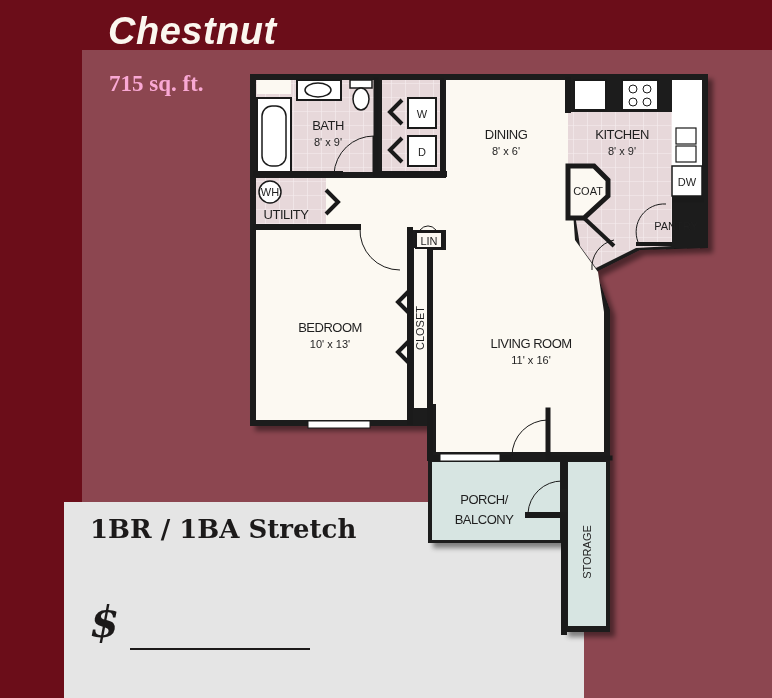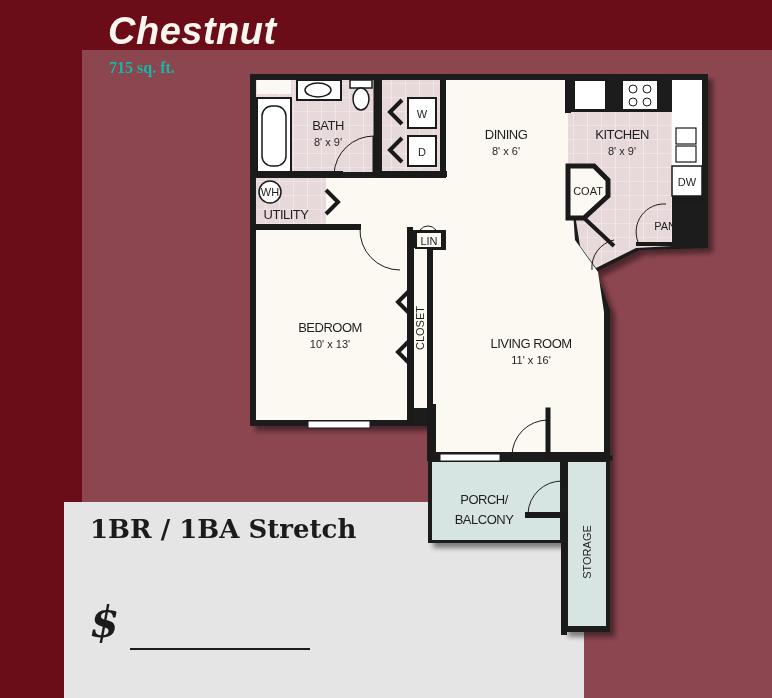--- a/index.html
+++ b/index.html
@@ -1,19 +1,19 @@
 <!DOCTYPE html>
 <html><head>
 <meta charset="utf-8">
 <style>
   html, body { margin:0; padding:0; }
   body { width:772px; height:698px; position:relative; overflow:hidden; background:#6b0d19; font-family:"Liberation Sans", sans-serif; }
   .panel { position:absolute; left:82px; top:50px; width:690px; height:648px; background:#8c4650; }
   .title { position:absolute; left:108px; top:12px; color:#fbf6ef; font-family:Liberation Sans, sans-serif; font-weight:bold; font-style:italic; font-size:38px; letter-spacing:0.5px; margin:0; line-height:1; }
-  .sqft { position:absolute; left:109px; top:60px; color:#14b8a6; font-family:"Liberation Serif", serif; font-weight:bold; font-size:16px; line-height:1; }
+  .sqft { position:absolute; left:109px; top:72px; color:#f9a8d4; font-family:"Liberation Serif", serif; font-weight:bold; font-size:23px; line-height:1; }
   .info { position:absolute; left:64px; top:502px; width:520px; height:198px; background:#e5e5e5; }
   .unit-type { position:absolute; left:26px; top:14px; font-family:"DejaVu Serif", serif; font-weight:bold; font-size:26px; color:#1c1a1a; line-height:1; }
   .level { position:absolute; left:26px; top:50px; font-family:"Liberation Serif", serif; font-size:22px; color:#2a2626; line-height:1; }
   .price { position:absolute; left:26px; top:100px; font-family:"DejaVu Serif", serif; font-weight:bold; font-style:italic; font-size:42px; color:#1c1a1a; line-height:1; }
   .price-line { position:absolute; left:66px; top:146px; width:180px; border-bottom:2px solid #1c1a1a; }
   svg.plan { position:absolute; left:0; top:0; }
   .lbl { font-family:"Liberation Sans", sans-serif; font-size:13px; fill:#1f1f1f; letter-spacing:-0.5px; }
   .dim { font-family:"Liberation Sans", sans-serif; font-size:11px; fill:#1f1f1f; }
 </style>
 </head>

